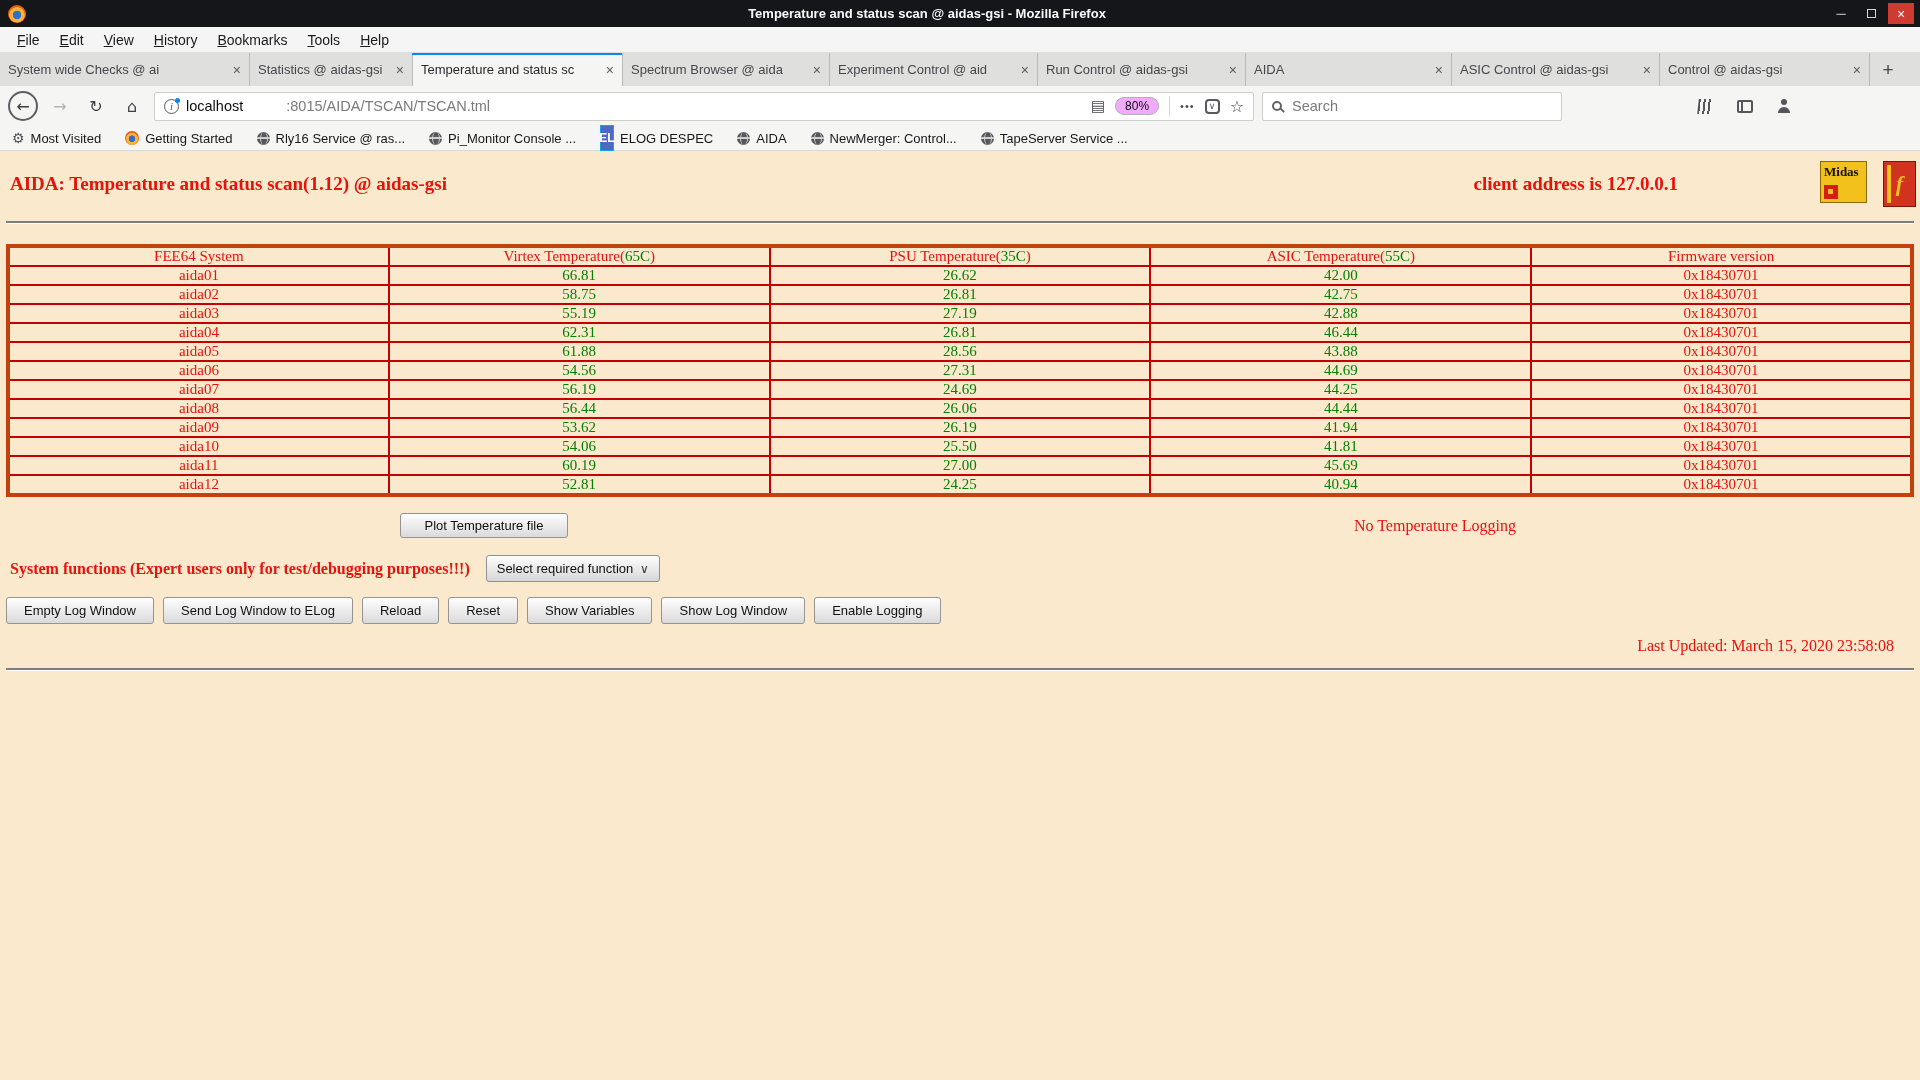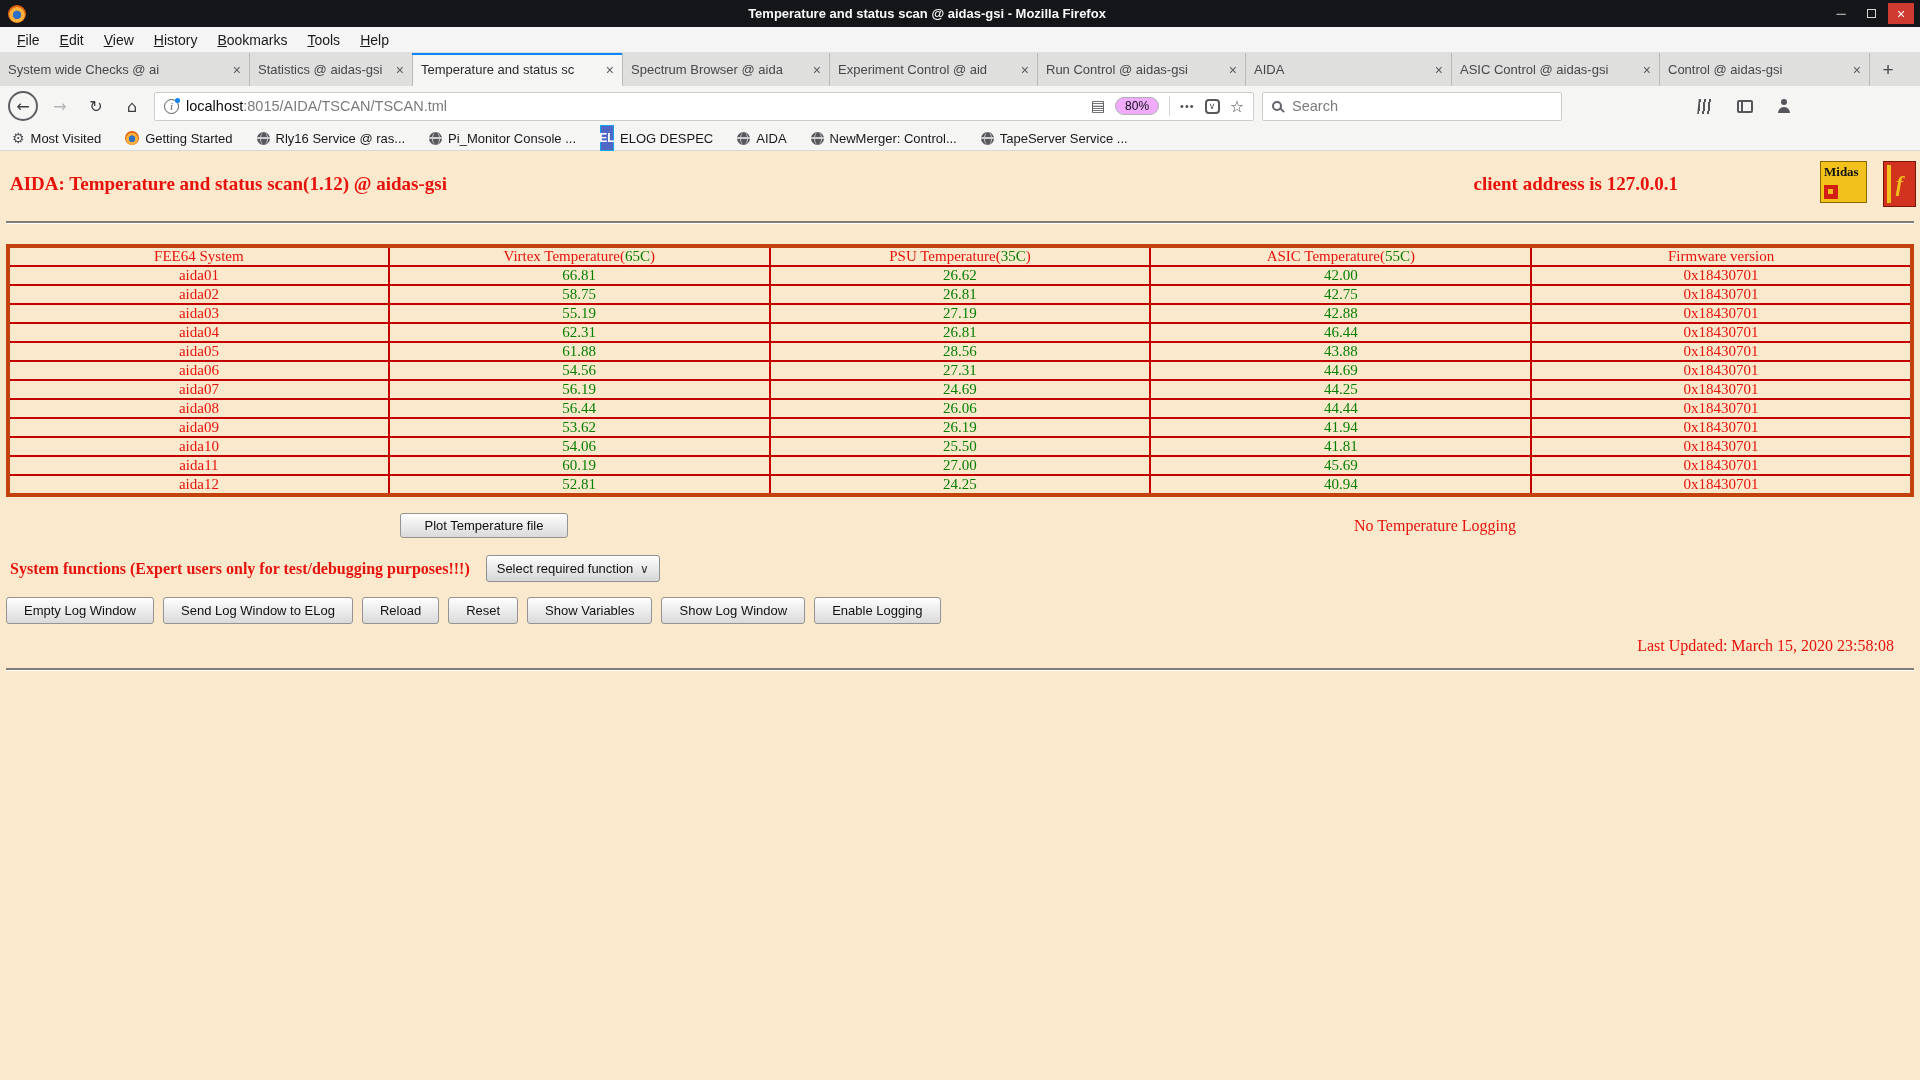--- a/index.html
+++ b/index.html
@@ -32,21 +32,21 @@
 
   
   .navbar { height:40px; background:#f5f5f4; display:flex; align-items:center; padding:0 8px; gap:8px; flex:0 0 auto; }
   .nav-btn { width:28px; height:28px; display:flex; align-items:center; justify-content:center; font-size:16px; color:#3e3e42; font-family:"DejaVu Sans", sans-serif; }
   .nav-btn.back { border:2px solid #5d5d63; border-radius:50%; width:30px; height:30px; }
   .nav-btn.fwd { color:#b4b4b6; }
   .urlbar { width:1100px; height:29px; background:#fff; border:1px solid #cdcdc9; border-radius:2px; display:flex; align-items:center; padding:0 9px; font-size:14.5px; gap:7px; }
   .info-icon { width:15px; height:15px; border:1px solid #5a5a5e; border-radius:50%; color:#5a5a5e; font-size:11px; font-family:"Liberation Serif", serif; font-style:italic; display:flex; align-items:center; justify-content:center; position:relative; flex:0 0 auto; }
   .info-icon::after { content:""; position:absolute; top:-2px; right:-2px; width:5px; height:5px; border-radius:50%; background:#0a84ff; }
   .url-host { color:#0c0c0d; }
-  .url-path { color:#7b7b7b; }
+  .url-path { color:#7b7b7b;padding-left:43px; }
   .url-right { margin-left:auto; display:flex; align-items:center; gap:10px; }
   .reader-icon { color:#4a4a4f; font-size:15px; font-family:"DejaVu Sans", sans-serif; }
   .zoom-pill { border:1px solid #b1b1b3; border-radius:11px; padding:1px 9px; font-size:12px; color:#0c0c0d; background:#f0abfc; }
   .url-sep { width:1px; height:20px; background:#d4d4d4; }
   .dots-icon { color:#4a4a4f; font-size:11px; letter-spacing:1px; }
   .pocket-icon { width:15px; height:15px; border:2px solid #58585d; border-radius:4px; color:#58585d; font-size:9px; display:flex; align-items:center; justify-content:center; }
   .star-icon { color:#4a4a4f; font-size:16px; font-family:"DejaVu Sans", sans-serif; }
   .searchbar { width:300px; height:29px; background:#fff; border:1px solid #cdcdc9; border-radius:2px; display:flex; align-items:center; padding:0 9px; gap:8px; }
   .mag-icon { width:10px; height:10px; border:2px solid #63636a; border-radius:50%; position:relative; flex:0 0 auto; }
   .mag-icon::after { content:""; position:absolute; width:6px; height:2px; background:#63636a; transform:rotate(45deg); right:-5px; bottom:-2px; }

